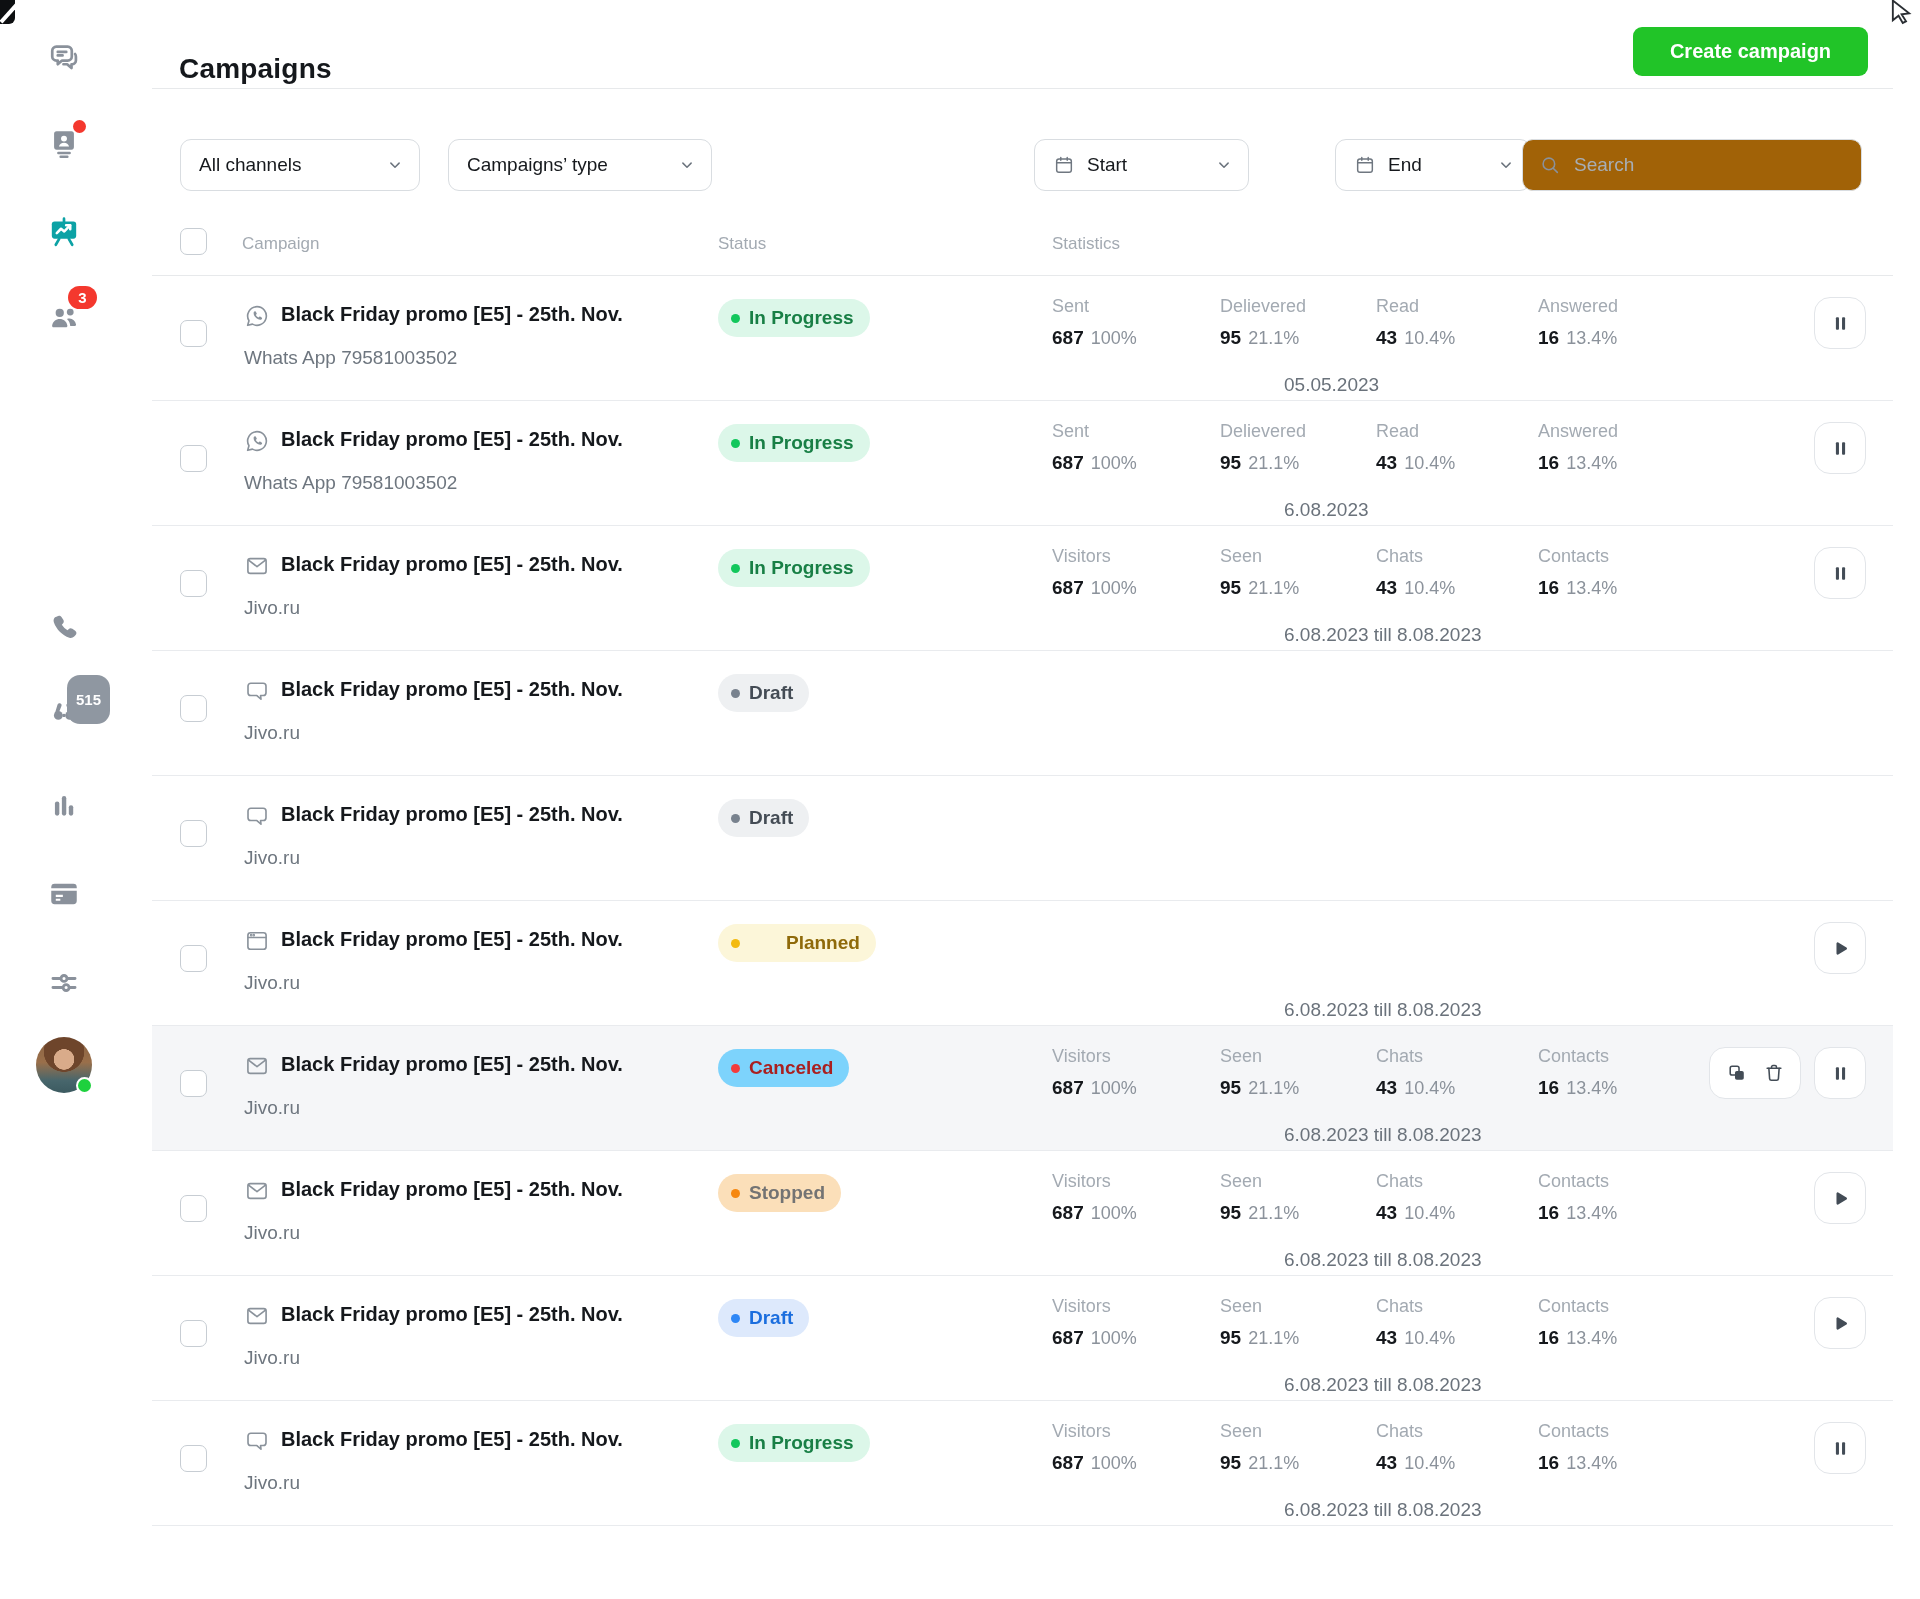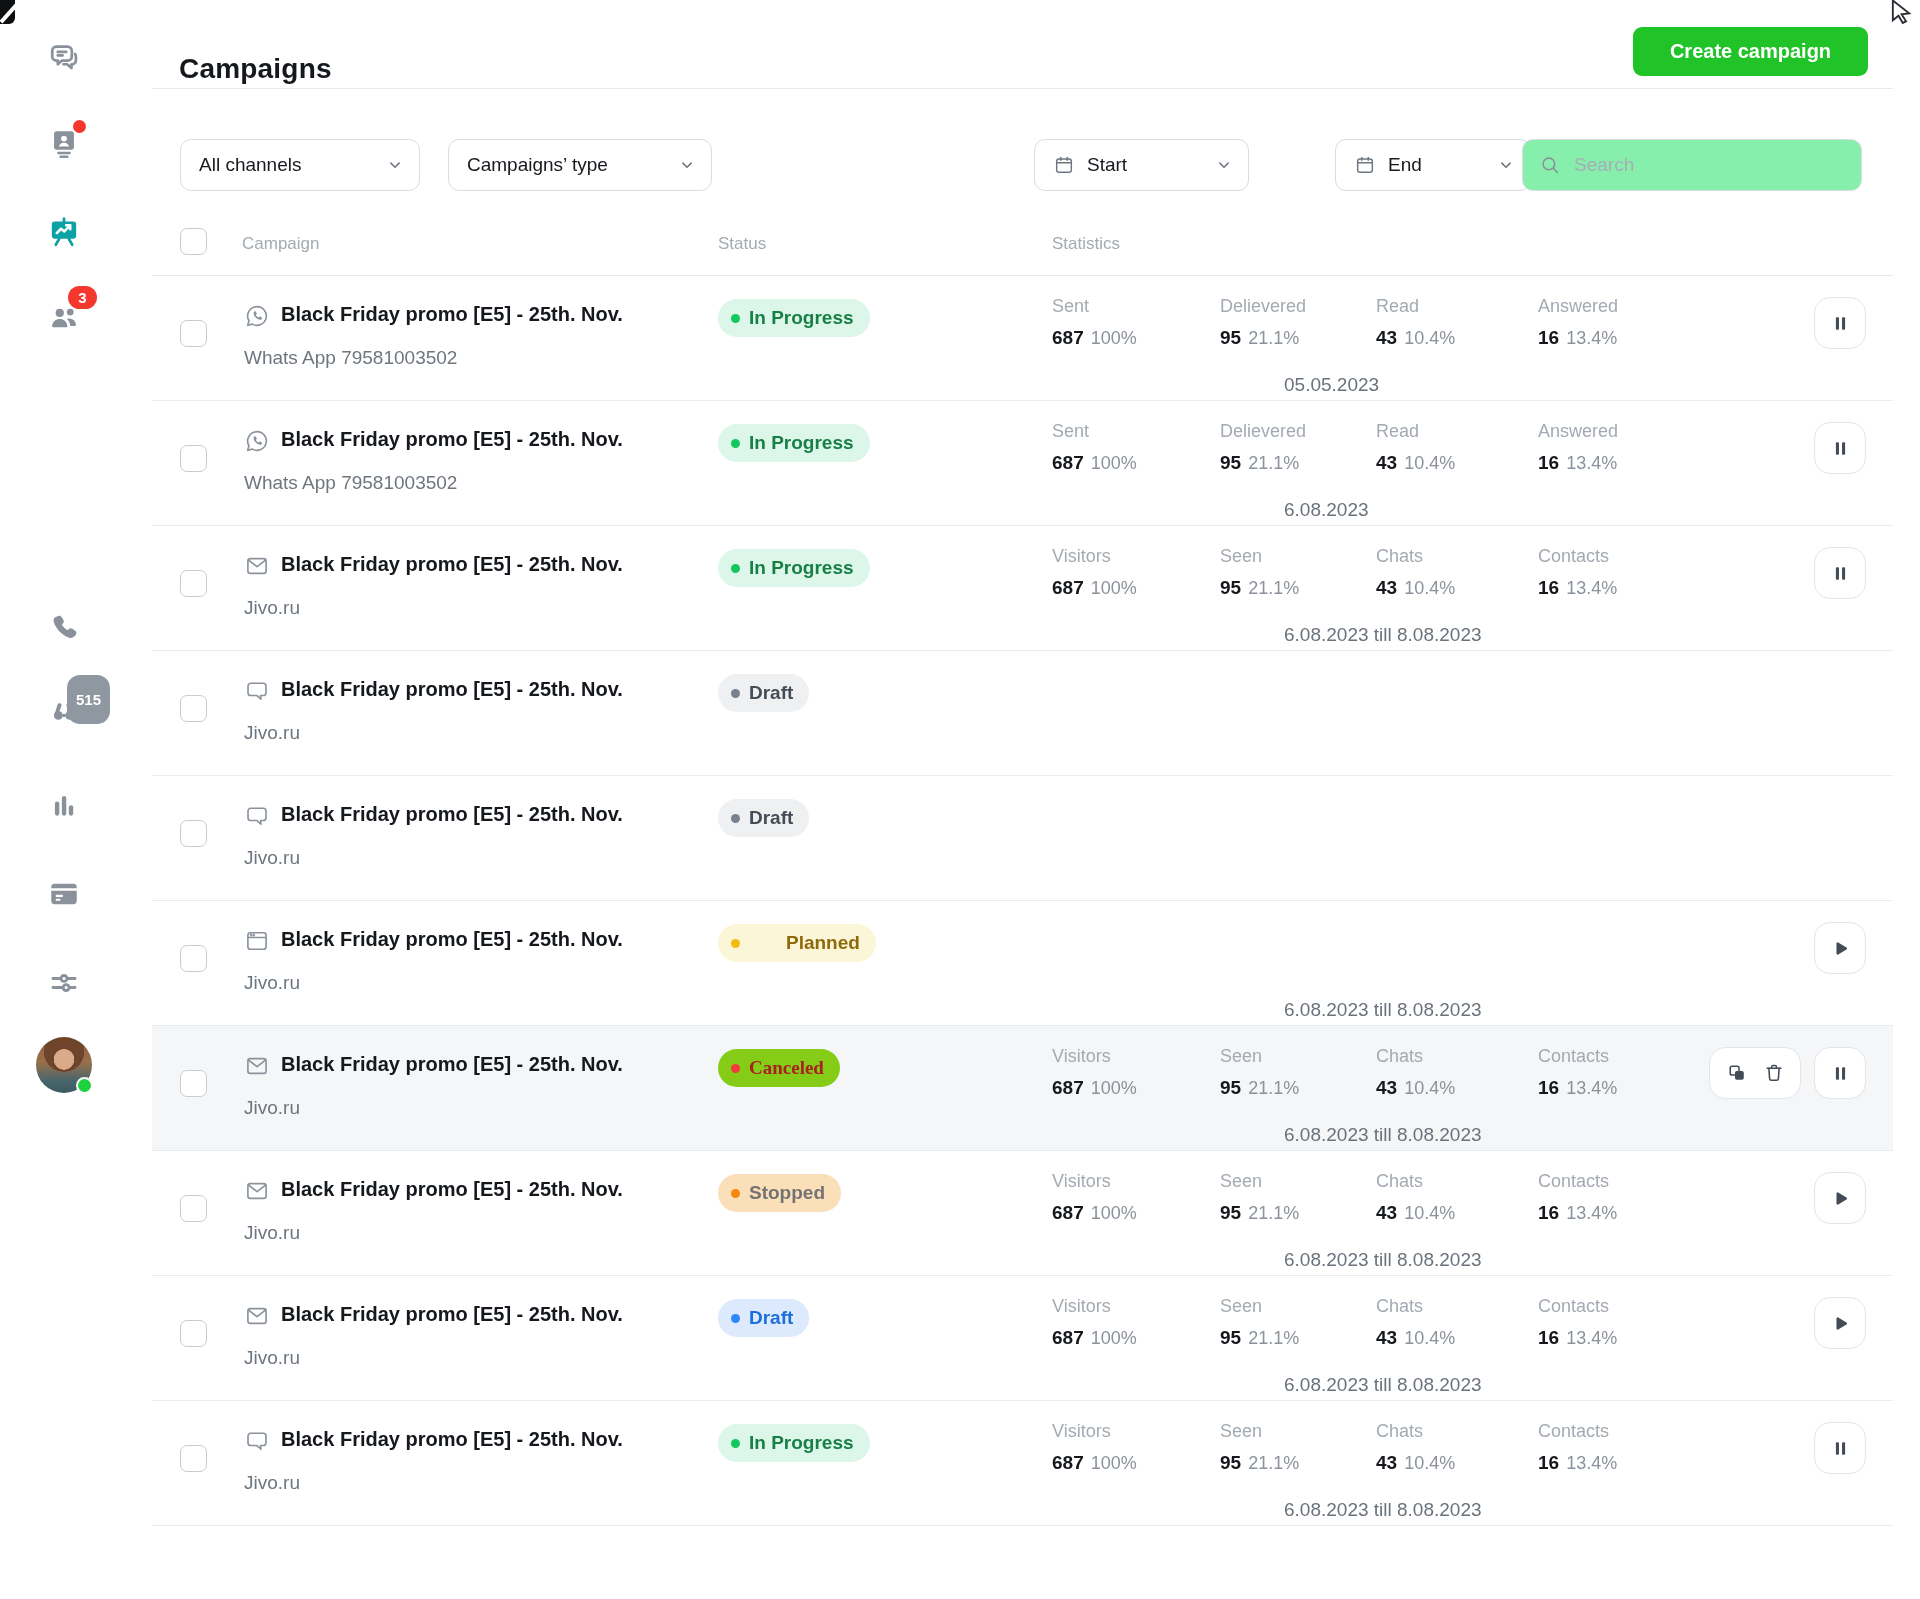--- a/index.html
+++ b/index.html
@@ -32,21 +32,21 @@
     border:none; border-radius:9px; font-size:20px; font-weight:600; font-family:inherit; cursor:pointer; }
   .top-divider { position:absolute; left:152px; top:88px; width:1741px; height:1px; background:#e7e9eb; }
   
   .filter { position:absolute; top:139px; height:52px; border:1.5px solid #d9dde1; border-radius:11px; background:#fff;
     display:flex; align-items:center; padding:0 15px 0 18px; gap:12px; font-size:19px; color:#16191d; box-sizing:border-box; cursor:pointer; }
   .filter .flabel { flex:1; white-space:nowrap; }
   .filter .chev { width:18px; height:18px; color:#6b737d; flex:none; display:flex; }
   .filter .cal  { width:22px; height:22px; color:#6f7780; flex:none; display:flex; }
   .filter svg { width:100%; height:100%; }
   .search-box { position:absolute; left:1522px; top:139px; width:340px; height:52px; border:1.5px solid #d9dde1; border-radius:11px;
-    background:#86efac; display:flex; align-items:center; gap:11px; padding:0 16px; box-sizing:border-box; }
+    background:#a16207; display:flex; align-items:center; gap:11px; padding:0 16px; box-sizing:border-box; }
   .search-box .mag { width:22px; height:22px; color:#8a919b; flex:none; display:flex; }
   .search-box svg { width:100%; height:100%; }
   .search-box input { border:none; outline:none; flex:1; font-size:19px; color:#16191d; font-family:inherit; background:transparent; }
   .search-box input::placeholder { color:#a7aeb6; }
   
   .thead { position:absolute; left:152px; top:212px; width:1741px; height:64px; border-bottom:1px solid #e7e9eb; box-sizing:border-box; }
   .thead .hcb { position:absolute; left:28px; top:16px; }
   .col-h { position:absolute; top:22px; font-size:17px; color:#a3aab2; }
   .checkbox { display:block; width:27px; height:27px; border:1.7px solid #c7cdd3; border-radius:7px; background:#fff; box-sizing:border-box; cursor:pointer; }
   .tbody { position:absolute; left:152px; top:276px; width:1741px; }
@@ -57,21 +57,21 @@
   .ch-icon { width:26px; height:26px; color:#8a929b; display:flex; flex:none; }
   .ch-icon svg { width:100%; height:100%; }
   .row .title { font-size:20px; font-weight:700; color:#15181c; white-space:nowrap; }
   .row .sub { position:absolute; left:92px; top:71px; font-size:19px; color:#6e767f; }
   .row .status { position:absolute; left:566px; top:23px; }
   .badge { display:inline-flex; align-items:center; gap:9px; height:38px; padding:0 16px 0 13px; border-radius:19px; font-size:19px; font-weight:600; }
   .bdot { width:9px; height:9px; border-radius:50%; flex:none; }
   .badge.in_progress { background:#dcf7e9; color:#187f45; } .badge.in_progress .bdot { background:#12c75c; }
   .badge.draft      { background:#eef0f2; color:#444c55; } .badge.draft .bdot      { background:#78828e; }
   .badge.planned    { background:#fcf6d9; color:#8f6a0a;gap:46px; } .badge.planned .bdot    { background:#f3ba10; }
-  .badge.canceled   { background:#84cc16; color:#aa1f1f;font-family:Liberation Serif, serif; } .badge.canceled .bdot   { background:#f33b3b; }
+  .badge.canceled   { background:#7dd3fc; color:#aa1f1f; } .badge.canceled .bdot   { background:#f33b3b; }
   .badge.stopped    { background:#fbdfb9; color:#737373;align-items:center; } .badge.stopped .bdot    { background:#f6870f; }
   .badge.done       { background:#dde9fc; color:#1b6ede; } .badge.done .bdot       { background:#2e87f6; }
   .row .date { position:absolute; left:566px; top:75px; font-size:19px; color:#6a727b; white-space:nowrap; }
   .row .stats { position:absolute; left:900px; top:20px; width:660px; height:84px; }
   .stat { position:absolute; top:0; }
   .slabel { font-size:18px; color:#a3aab2; }
   .sval { margin-top:10px; display:flex; align-items:baseline; gap:7px; }
   .snum { font-size:19px; font-weight:600; color:#15181c; }
   .spct { font-size:18px; color:#8b929b; }
   .row .actions { position:absolute; right:27px; top:21px; display:flex; align-items:center; gap:13px; }

